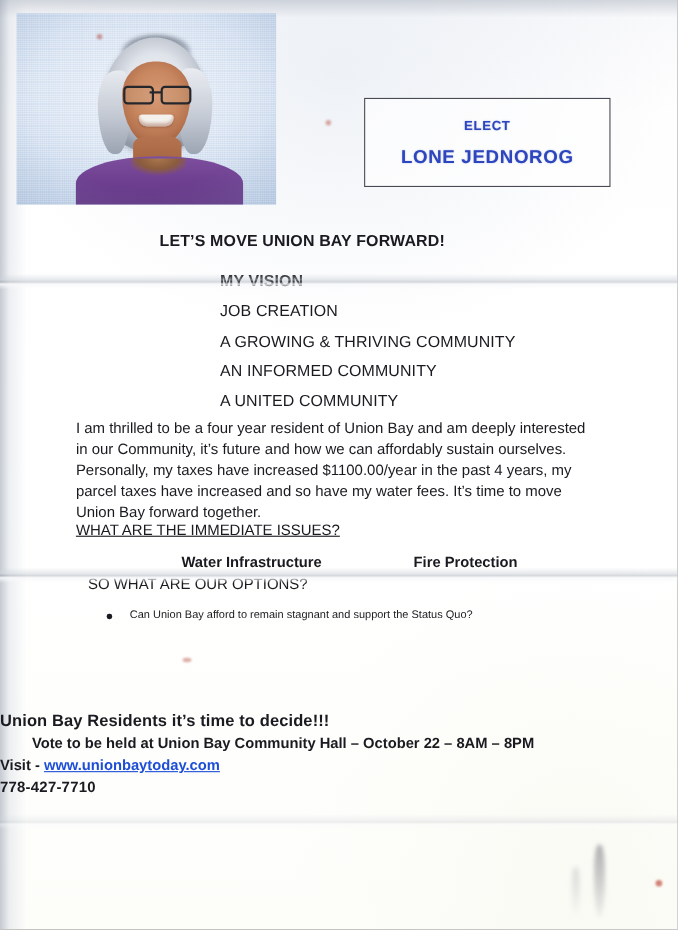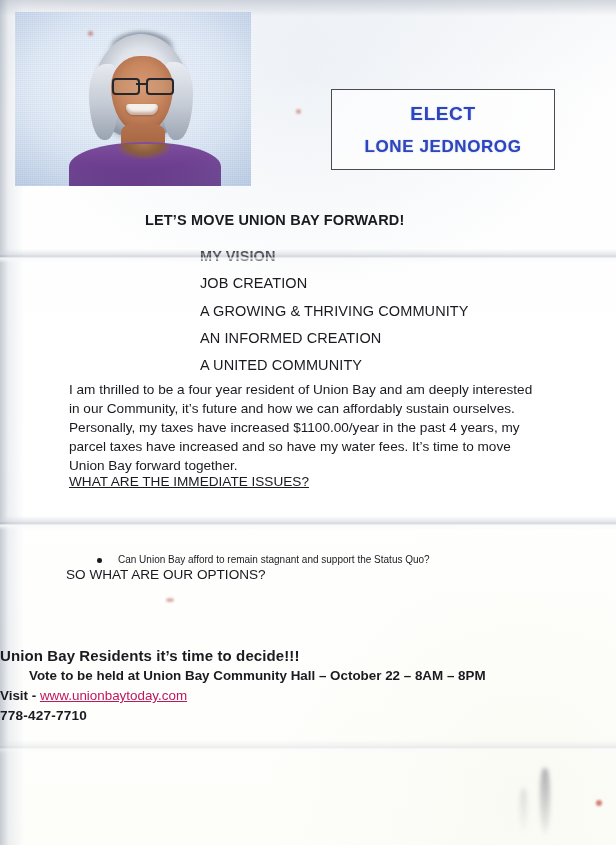--- a/index.html
+++ b/index.html
@@ -233,21 +233,21 @@
     align-items: center;
     justify-content: center;
     gap: 12px;
   }
   .elect-line {
     color: #2d46bd;
     font-weight: bold;
     letter-spacing: .6px;
     text-shadow: 0 0 1.4px rgba(45,70,189,0.45);
   }
-  .elect-word  { font-size: 19px; }
+  .elect-word  { font-size: 12px; }
   .elect-name  { font-size: 17px; }
 
   
   .headline {
     position: absolute;
     left: 145px;
     top: 212px;
     font-size: 14.5px;
     font-weight: bold;
     letter-spacing: .15px;
@@ -293,24 +293,23 @@
   .issue {
     position: absolute;
     font-size: 13.4px;
     font-weight: bold;
   }
   .issue-water { left: 165px; }
   .issue-fire  { left: 376px; }
 
   .q-options {
     position: absolute;
-    left: 66px;
+    left: 80px;
     top: 523px;
     font-size: 13.6px;
-    margin-top: 44px;
   }
 
   .bullets {
     position: absolute;
     left: 95px;
     top: 551px;
     width: 456px;
     margin: 0;
     padding: 0;
     list-style: none;
@@ -351,23 +350,23 @@
     font-weight: bold;
     line-height: 20px;
     padding-left: 29px;
   }
   .cta-visit {
     font-size: 13.4px;
     font-weight: bold;
     line-height: 20px;
   }
   .cta-link {
-    color: #be185d;
+    color: #1d4ed8;
     text-decoration: underline;
-    font-weight: normal;
+    font-weight: bold;
   }
   .cta-phone {
     font-size: 13.6px;
     font-weight: bold;
     line-height: 20px;
     letter-spacing: .2px;
   }
 </style>
 </head>
 <body>
@@ -401,27 +400,31 @@
     <div class="elect-line elect-word">ELECT</div>
     <div class="elect-line elect-name">LONE JEDNOROG</div>
   </div>
 
   <div class="headline">LET’S MOVE UNION BAY FORWARD!</div>
 
   <div class="vision-list">
     <div class="vision-item bold">MY VISION</div>
     <div class="vision-item">JOB CREATION</div>
     <div class="vision-item">A GROWING &amp; THRIVING COMMUNITY</div>
-    <div class="vision-item">AN INFORMED CREATION</div>
+    <div class="vision-item">AN INFORMED COMMUNITY</div>
     <div class="vision-item">A UNITED COMMUNITY</div>
   </div>
 
   <div class="body-para">I am thrilled to be a four year resident of Union Bay and am deeply interested in our Community, it’s future and how we can affordably sustain ourselves. Personally, my taxes have increased $1100.00/year in the past 4 years, my parcel taxes have increased and so have my water fees. It’s time to move Union Bay forward together.</div>
 
   <div class="q-issues">WHAT ARE THE IMMEDIATE ISSUES?</div>
+  <div class="issues-row">
+    <div class="issue issue-water">Water Infrastructure</div>
+    <div class="issue issue-fire">Fire Protection</div>
+  </div>
 
   <div class="q-options">SO WHAT ARE OUR OPTIONS?</div>
   <ul class="bullets">
     <li>Can Union Bay afford to remain stagnant and support the Status Quo?</li>
   </ul>
 
   <div class="cta">
     <div class="cta-decide">Union Bay Residents it’s time to decide!!!</div>
     <div class="cta-vote">Vote to be held at Union Bay Community Hall – October 22 – 8AM – 8PM</div>
     <div class="cta-visit"><span>Visit - </span><a class="cta-link" href="#">www.unionbaytoday.com</a></div>

